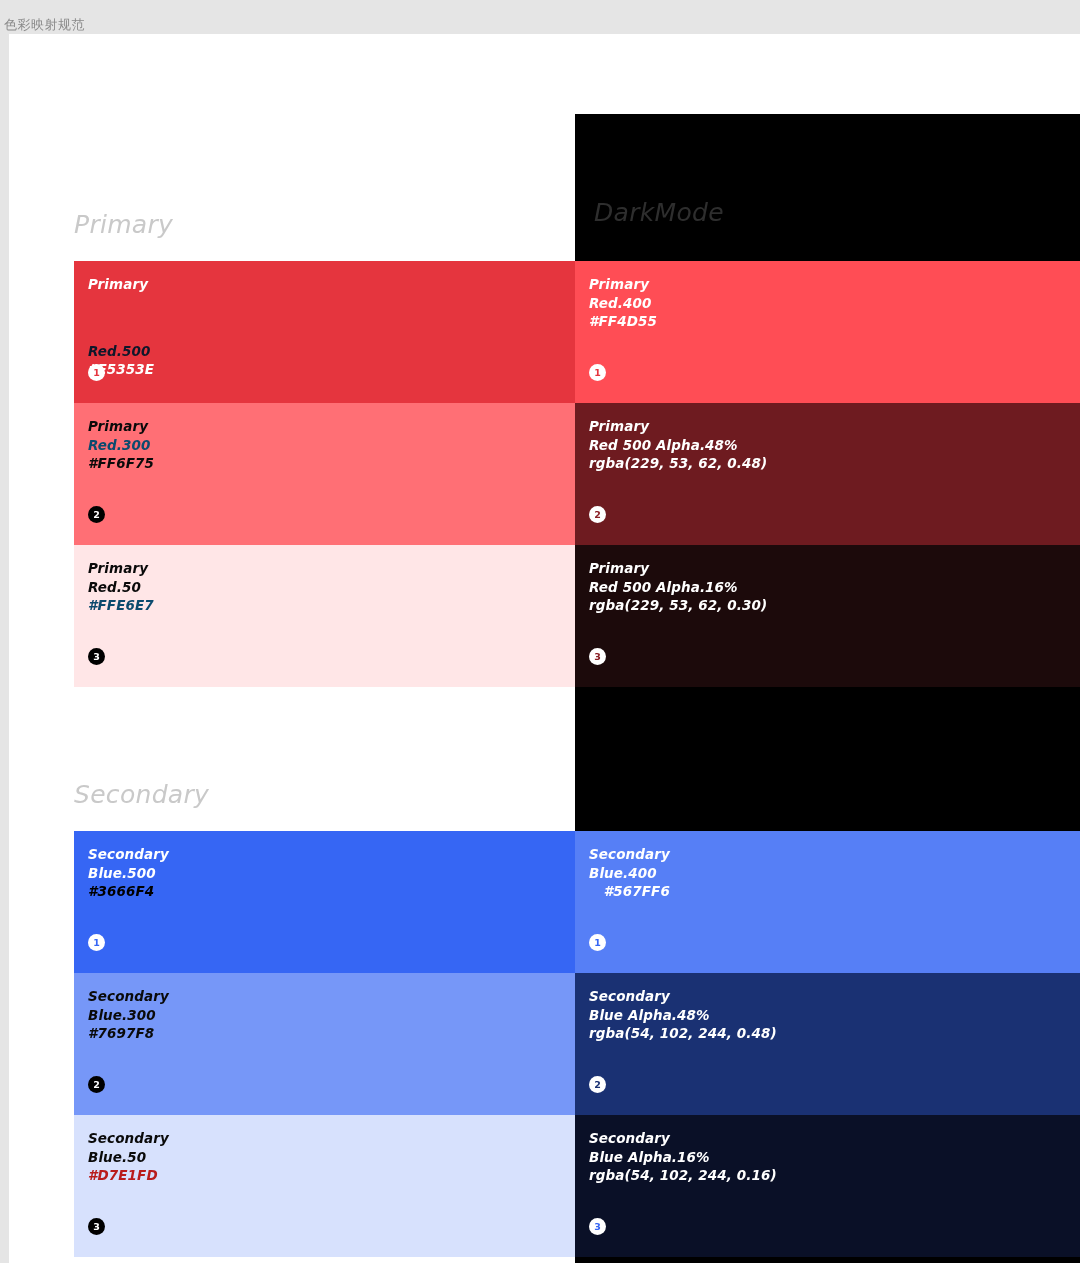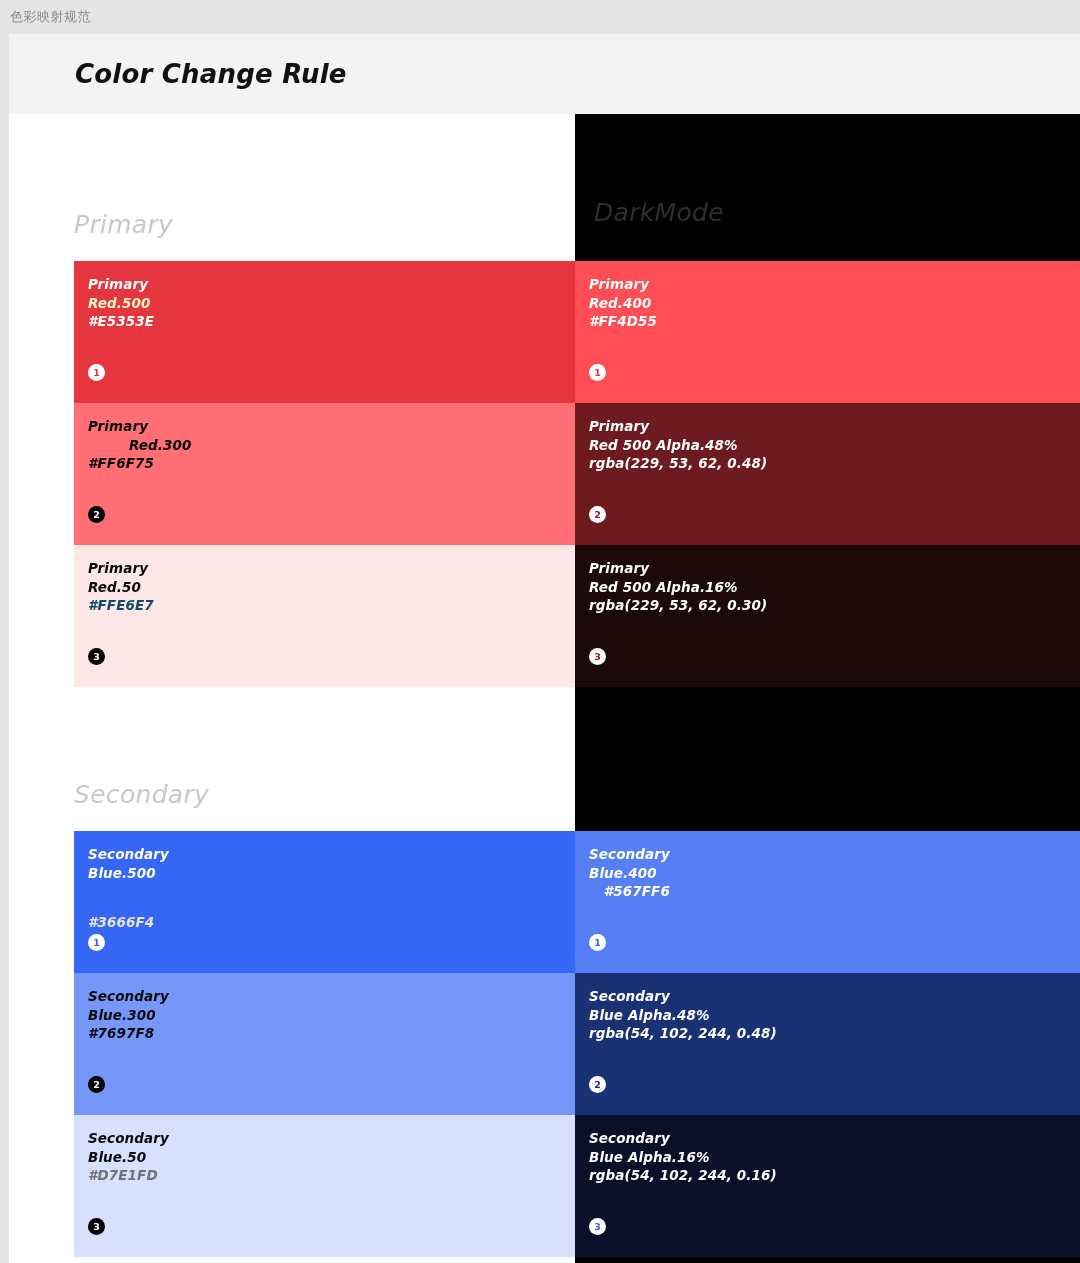--- a/index.html
+++ b/index.html
@@ -8,22 +8,22 @@
     background:#E5E5E5;
     font-family:"DejaVu Sans","Liberation Sans",sans-serif;
     overflow:hidden;
   }
   .page { position:relative; width:1080px; height:1263px; }
 
   
   .breadcrumb {
     position:absolute; left:0; top:0; width:1080px; height:34px;
     background:#E5E5E5;
-    display:flex; align-items:center;
-    padding-left:10px;
+    display:flex; align-items:flex-end;
+    padding-left:4px;
   }
   .breadcrumb-text {
     font-size:13px; color:#8A8A8A;
     font-family:"DejaVu Sans","Liberation Sans",sans-serif;
     letter-spacing:.5px;
   }
 
   
   .canvas {
     position:absolute; left:9px; top:34px;
@@ -90,41 +90,38 @@
 <body>
 
 <div class="page">
 
   <div class="breadcrumb">
     <span class="breadcrumb-text">色彩映射规范</span>
   </div>
 
   <div class="canvas">
 
-    <div class="titlebar">
-      <span class="title">Color Change Rule</span>
-    </div>
 
     <div class="darkpanel"></div>
 
     <div id="swatch-layer">
         <div class="section-heading heading-light" style="left: 65px; top: 176px;">Primary</div>
         <div class="section-heading heading-dark" style="left: 585px; top: 164px;">DarkMode</div>
         <div class="swatch left" style="top: 227px; background: rgb(229, 53, 62);">
           <div class="sw-lines">
             <div class="sw-line" style="color: rgb(255, 255, 255);">Primary</div>
-            <div class="sw-line" style="color: #fef9c3;">Red.500</div>
+            <div class="sw-line" style="color: #0f172a; margin-top: 48px;">Red.500</div>
             <div class="sw-line" style="color: rgb(255, 255, 255);">#E5353E</div>
           </div>
           <div class="badge" style="background: rgb(255, 255, 255); color: rgb(229, 53, 62);">1</div>
         </div>
         <div class="swatch left" style="top: 369px; background: rgb(255, 111, 117);">
           <div class="sw-lines">
             <div class="sw-line" style="color: rgb(10, 10, 10);">Primary</div>
-            <div class="sw-line" style="color: #000000; margin-left: 41px;">Red.300</div>
+            <div class="sw-line" style="color: #0c4a6e;">Red.300</div>
             <div class="sw-line" style="color: rgb(10, 10, 10);">#FF6F75</div>
           </div>
           <div class="badge" style="background: rgb(0, 0, 0); color: rgb(255, 255, 255);">2</div>
         </div>
         <div class="swatch left" style="top: 511px; background: rgb(255, 230, 231);">
           <div class="sw-lines">
             <div class="sw-line" style="color: rgb(10, 10, 10);">Primary</div>
             <div class="sw-line" style="color: rgb(10, 10, 10);">Red.50</div>
             <div class="sw-line" style="color: #0c4a6e;">#FFE6E7</div>
           </div>
@@ -152,37 +149,37 @@
             <div class="sw-line" style="color: rgb(255, 255, 255);">Red 500 Alpha.16%</div>
             <div class="sw-line" style="color: rgb(255, 255, 255);">rgba(229, 53, 62, 0.30)</div>
           </div>
           <div class="badge" style="background: rgb(255, 255, 255); color: rgb(139, 31, 38);">3</div>
         </div>
         <div class="section-heading heading-light" style="left: 65px; top: 746px;">Secondary</div>
         <div class="swatch left" style="top: 797px; background: rgb(54, 102, 244);">
           <div class="sw-lines">
             <div class="sw-line" style="color: rgb(255, 255, 255);">Secondary</div>
             <div class="sw-line" style="color: rgb(255, 255, 255);">Blue.500</div>
-            <div class="sw-line" style="color: #e5e5e5; margin-top: 31px;">#3666F4</div>
+            <div class="sw-line" style="color: #000000;">#3666F4</div>
           </div>
           <div class="badge" style="background: rgb(255, 255, 255); color: rgb(54, 102, 244);">1</div>
         </div>
         <div class="swatch left" style="top: 939px; background: rgb(118, 151, 248);">
           <div class="sw-lines">
             <div class="sw-line" style="color: rgb(10, 10, 10);">Secondary</div>
             <div class="sw-line" style="color: rgb(10, 10, 10);">Blue.300</div>
             <div class="sw-line" style="color: rgb(10, 10, 10);">#7697F8</div>
           </div>
           <div class="badge" style="background: rgb(0, 0, 0); color: rgb(255, 255, 255);">2</div>
         </div>
         <div class="swatch left" style="top: 1081px; background: rgb(215, 225, 253);">
           <div class="sw-lines">
             <div class="sw-line" style="color: rgb(10, 10, 10);">Secondary</div>
             <div class="sw-line" style="color: rgb(10, 10, 10);">Blue.50</div>
-            <div class="sw-line" style="color: #737373;">#D7E1FD</div>
+            <div class="sw-line" style="color: #b91c1c;">#D7E1FD</div>
           </div>
           <div class="badge" style="background: rgb(0, 0, 0); color: rgb(255, 255, 255);">3</div>
         </div>
         <div class="swatch right" style="top: 797px; background: rgb(86, 127, 246);">
           <div class="sw-lines">
             <div class="sw-line" style="color: rgb(255, 255, 255);">Secondary</div>
             <div class="sw-line" style="color: rgb(255, 255, 255);">Blue.400</div>
             <div class="sw-line" style="color: rgb(255, 255, 255); text-align: right;">#567FF6</div>
           </div>
           <div class="badge" style="background: rgb(255, 255, 255); color: rgb(54, 102, 244);">1</div>

